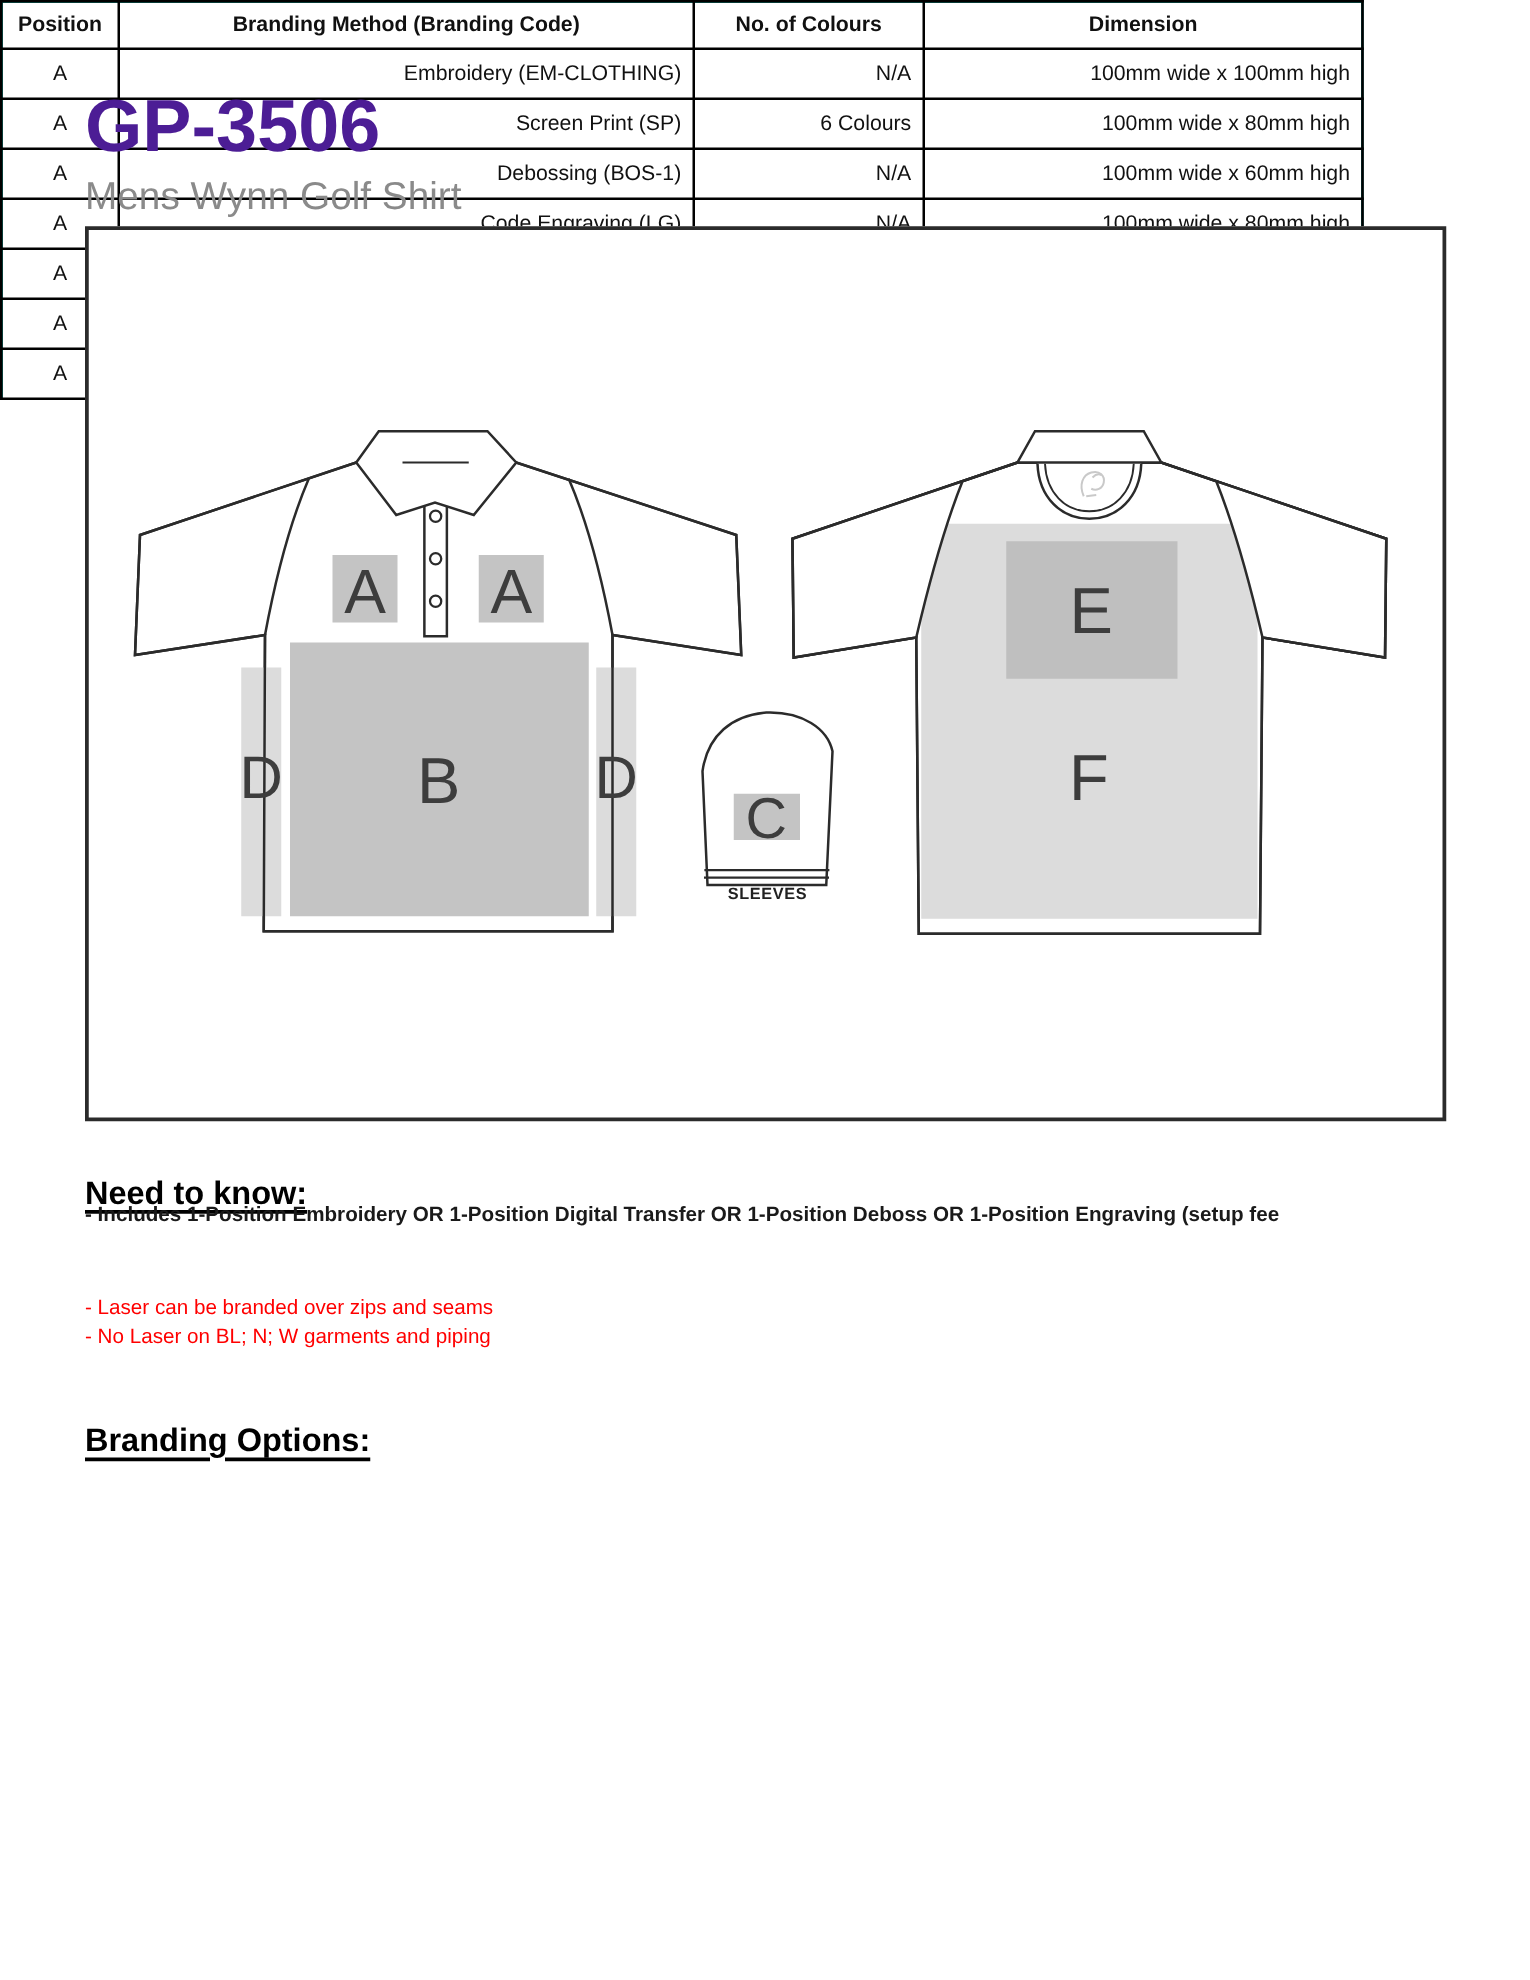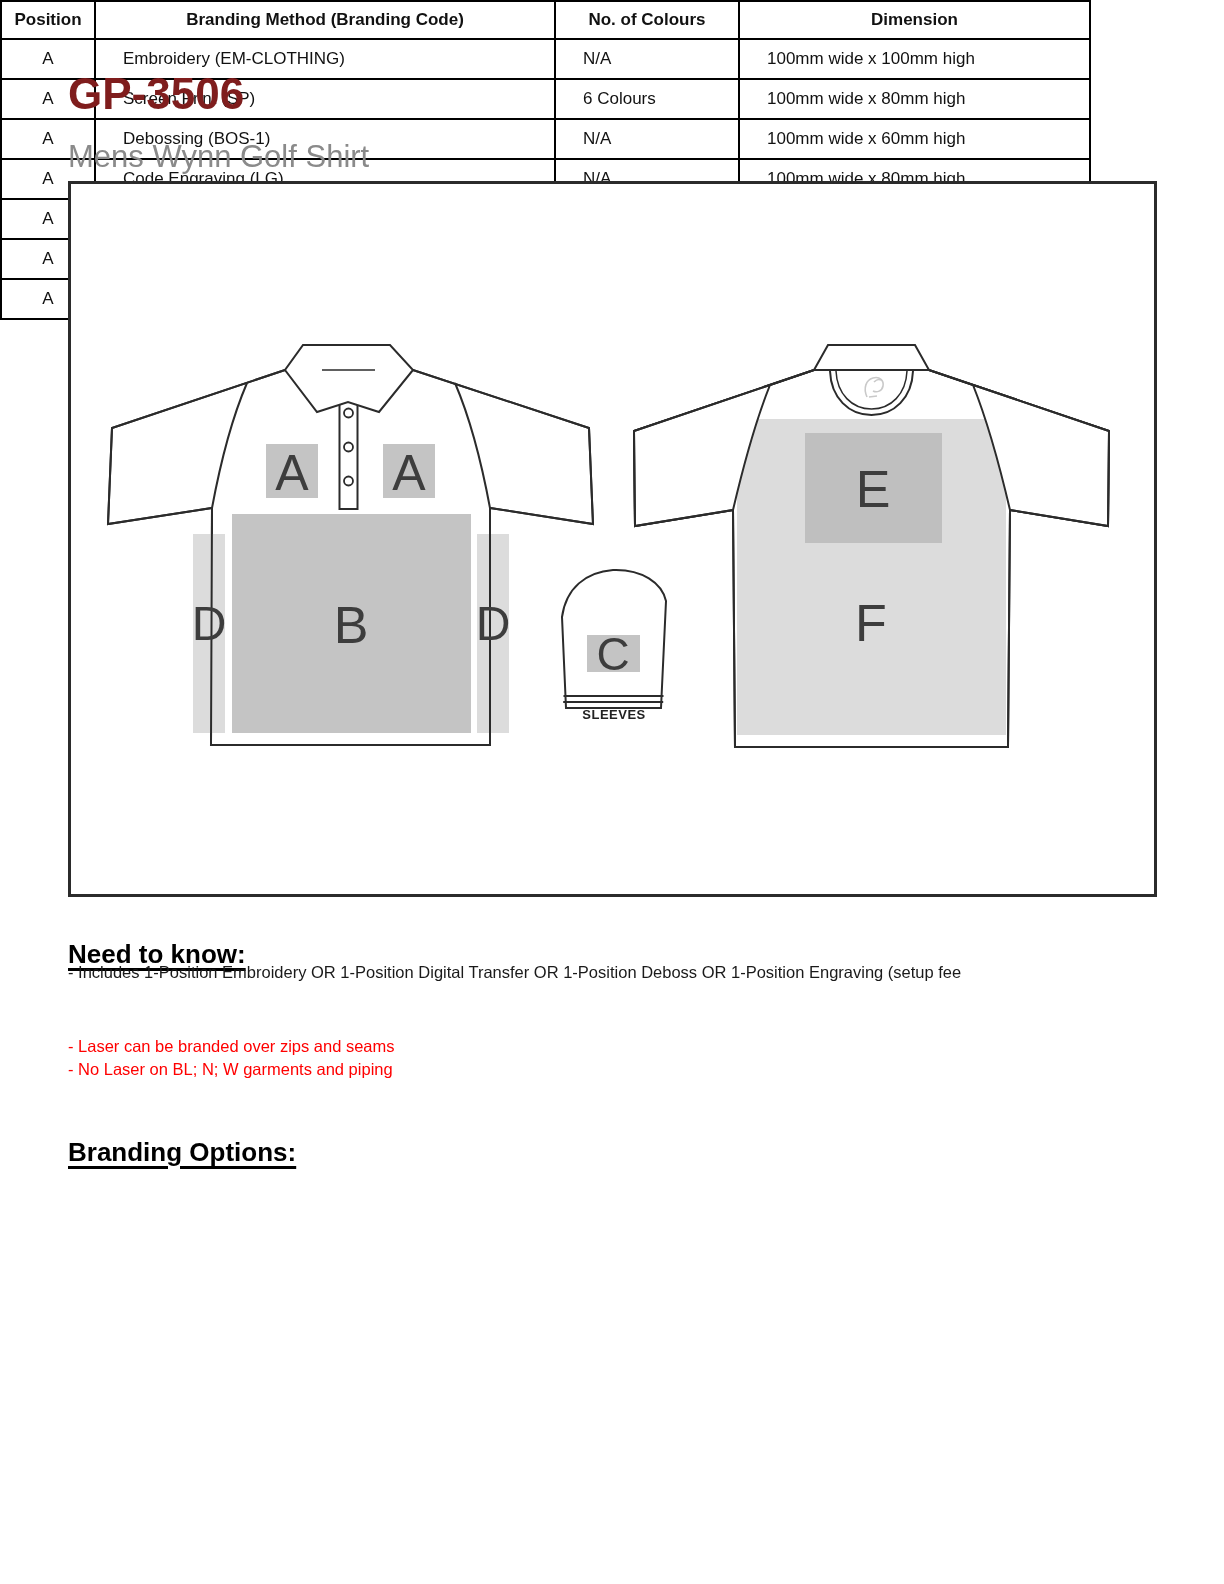--- a/index.html
+++ b/index.html
@@ -2,47 +2,47 @@
 <html><head>
 <meta charset="utf-8">
 <style>
   html,body{margin:0;padding:0;background:#ffffff;}
   #page{
     position:relative;width:1224px;height:1584px;background:#ffffff;
     font-family:"Liberation Sans", sans-serif;color:#1a1a1a;overflow:hidden;
   }
   .abs{position:absolute;}
   #product-code{
-    left:68px;top:72px;font-size:44px;font-weight:bold;color:#7f1d1d;letter-spacing:0px;line-height:1;
+    left:68px;top:72px;font-size:59px;font-weight:bold;color:#4c1d95;letter-spacing:0px;line-height:1;
   }
   #product-name{
     left:68px;top:141px;font-size:31px;color:#8a8a8a;line-height:1;
   }
   #diagram-box{
     left:68px;top:181px;width:1083px;height:710px;border:3px solid #2b2b2b;background:#ffffff;
   }
   #diagram-svg{position:absolute;left:0;top:0;}
   .h-underline{
     left:68px;font-size:26px;font-weight:bold;color:#000000;line-height:1.15;
     text-decoration:underline;text-decoration-thickness:3px;text-underline-offset:5px;
   }
   #need-heading{top:908px;margin-top:32px;}
   #branding-heading{top:1138px;}
-  #black-notes{left:68px;top:962px;font-size:16.5px;color:#1a1a1a;line-height:21px;}
+  #black-notes{left:68px;top:962px;font-size:16.5px;color:#1a1a1a;line-height:21px;font-weight:bold;}
   #red-notes{left:68px;top:1035px;font-size:16.5px;line-height:23px;}
   #branding-table{
     left:68px;top:1192px;width:1089px;border-collapse:collapse;table-layout:fixed;
     font-size:17px;color:#111;background:#0f766e;
   }
   #branding-table th,#branding-table td{
     border:2px solid #000;vertical-align:middle;background:#fff;
     overflow:hidden;white-space:nowrap;
   }
   #branding-table th{height:36px;font-weight:bold;text-align:center;padding:0 4px;}
-  #branding-table td{height:38px;padding:0 27px;text-align:left;}
+  #branding-table td{height:38px;padding:0 9px;text-align:right;}
   #branding-table td.pos{text-align:center;padding:0;}
   svg text.zone-letter{
     font-family:"Liberation Sans", sans-serif;fill:#3d3d3d;
     text-anchor:middle;dominant-baseline:central;
   }
   svg text.sleeves-label{
     font-family:"Liberation Sans", sans-serif;font-weight:bold;font-size:13px;
     fill:#222;text-anchor:middle;letter-spacing:0.5px;
   }
 </style>

